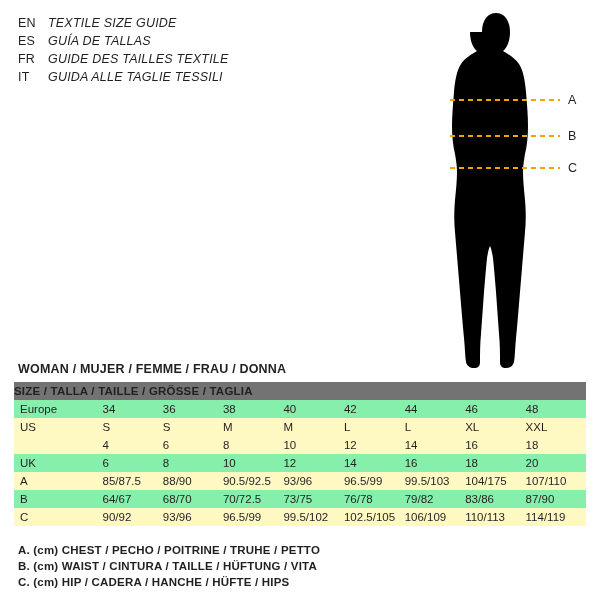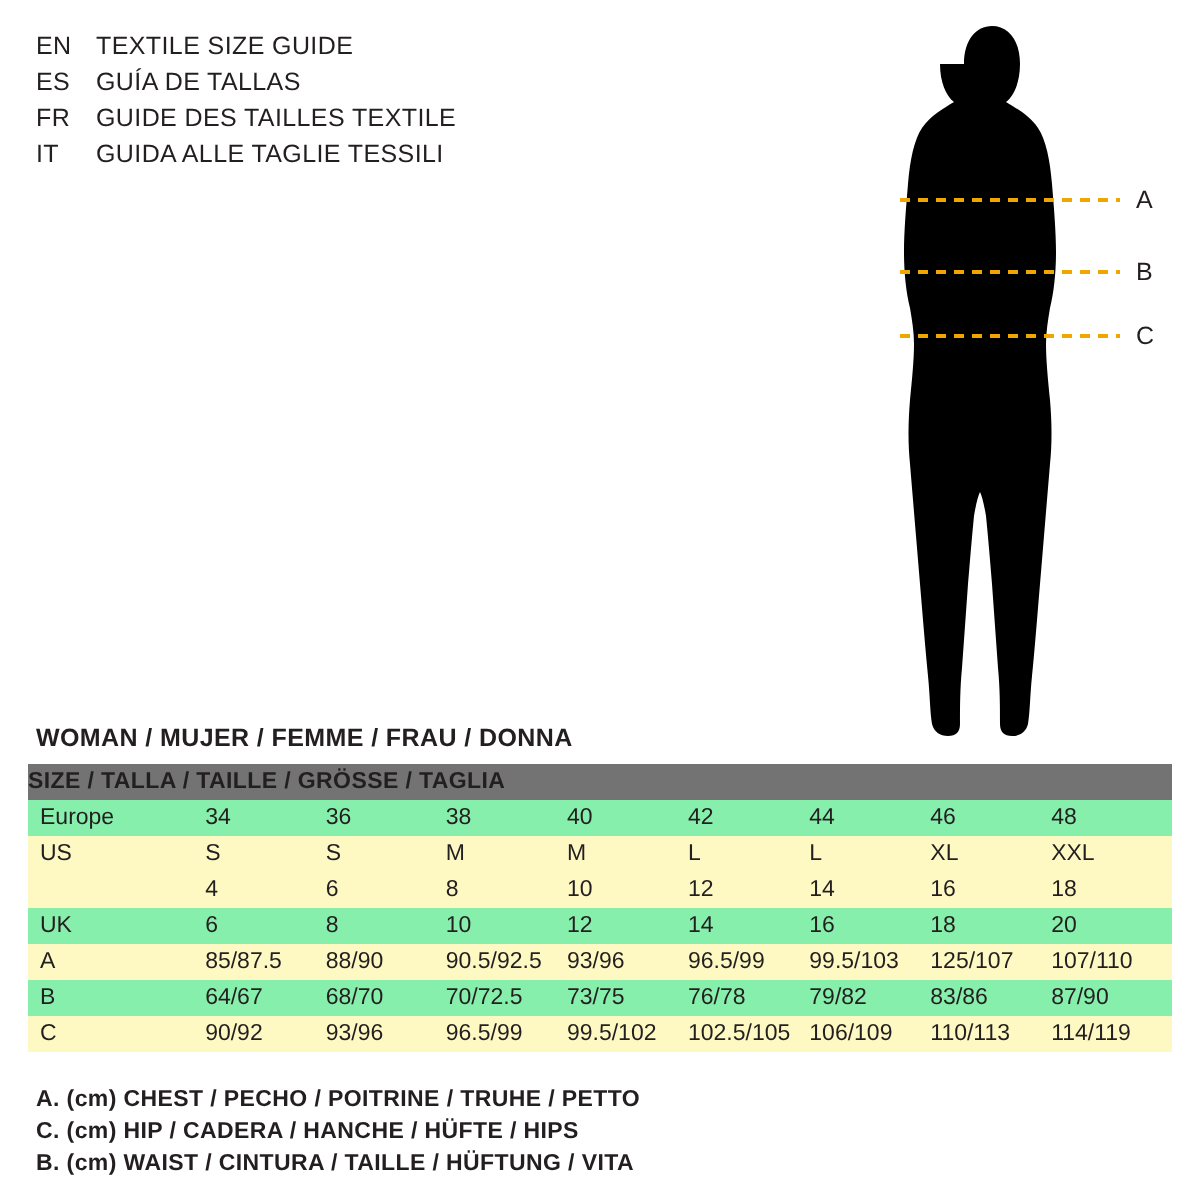--- a/index.html
+++ b/index.html
@@ -35,20 +35,21 @@
   }
   .lang-code {
     width: 30px;
     font-size: 12.5px;
     letter-spacing: 0.2px;
   }
   .lang-text {
     font-size: 12.5px;
     letter-spacing: 0.2px;
     white-space: nowrap;
+    font-style: italic;
   }
 
   
   .figure-wrap {
     position: absolute;
     left: 420px;
     top: 8px;
     width: 170px;
     height: 370px;
   }
@@ -257,21 +258,21 @@
         <td class="c-val">20</td>
       </tr>
       <tr class="row-shade">
         <td class="c-label">A</td>
         <td class="c-val">85/87.5</td>
         <td class="c-val">88/90</td>
         <td class="c-val">90.5/92.5</td>
         <td class="c-val">93/96</td>
         <td class="c-val">96.5/99</td>
         <td class="c-val">99.5/103</td>
-        <td class="c-val">125/107</td>
+        <td class="c-val">104/175</td>
         <td class="c-val">107/110</td>
       </tr>
       <tr class="row-plain">
         <td class="c-label">B</td>
         <td class="c-val">64/67</td>
         <td class="c-val">68/70</td>
         <td class="c-val">70/72.5</td>
         <td class="c-val">73/75</td>
         <td class="c-val">76/78</td>
         <td class="c-val">79/82</td>
@@ -288,17 +289,17 @@
         <td class="c-val">106/109</td>
         <td class="c-val">110/113</td>
         <td class="c-val">114/119</td>
       </tr>
     </tbody>
       </table>
   </div>
 
   <div class="notes">
     <div class="note">A. (cm) CHEST / PECHO / POITRINE / TRUHE / PETTO</div>
+    <div class="note">B. (cm) WAIST / CINTURA / TAILLE / HÜFTUNG / VITA</div>
     <div class="note">C. (cm) HIP / CADERA / HANCHE / HÜFTE / HIPS</div>
-    <div class="note">B. (cm) WAIST / CINTURA / TAILLE / HÜFTUNG / VITA</div>
   </div>
 
 </div>
 
 </body></html>

